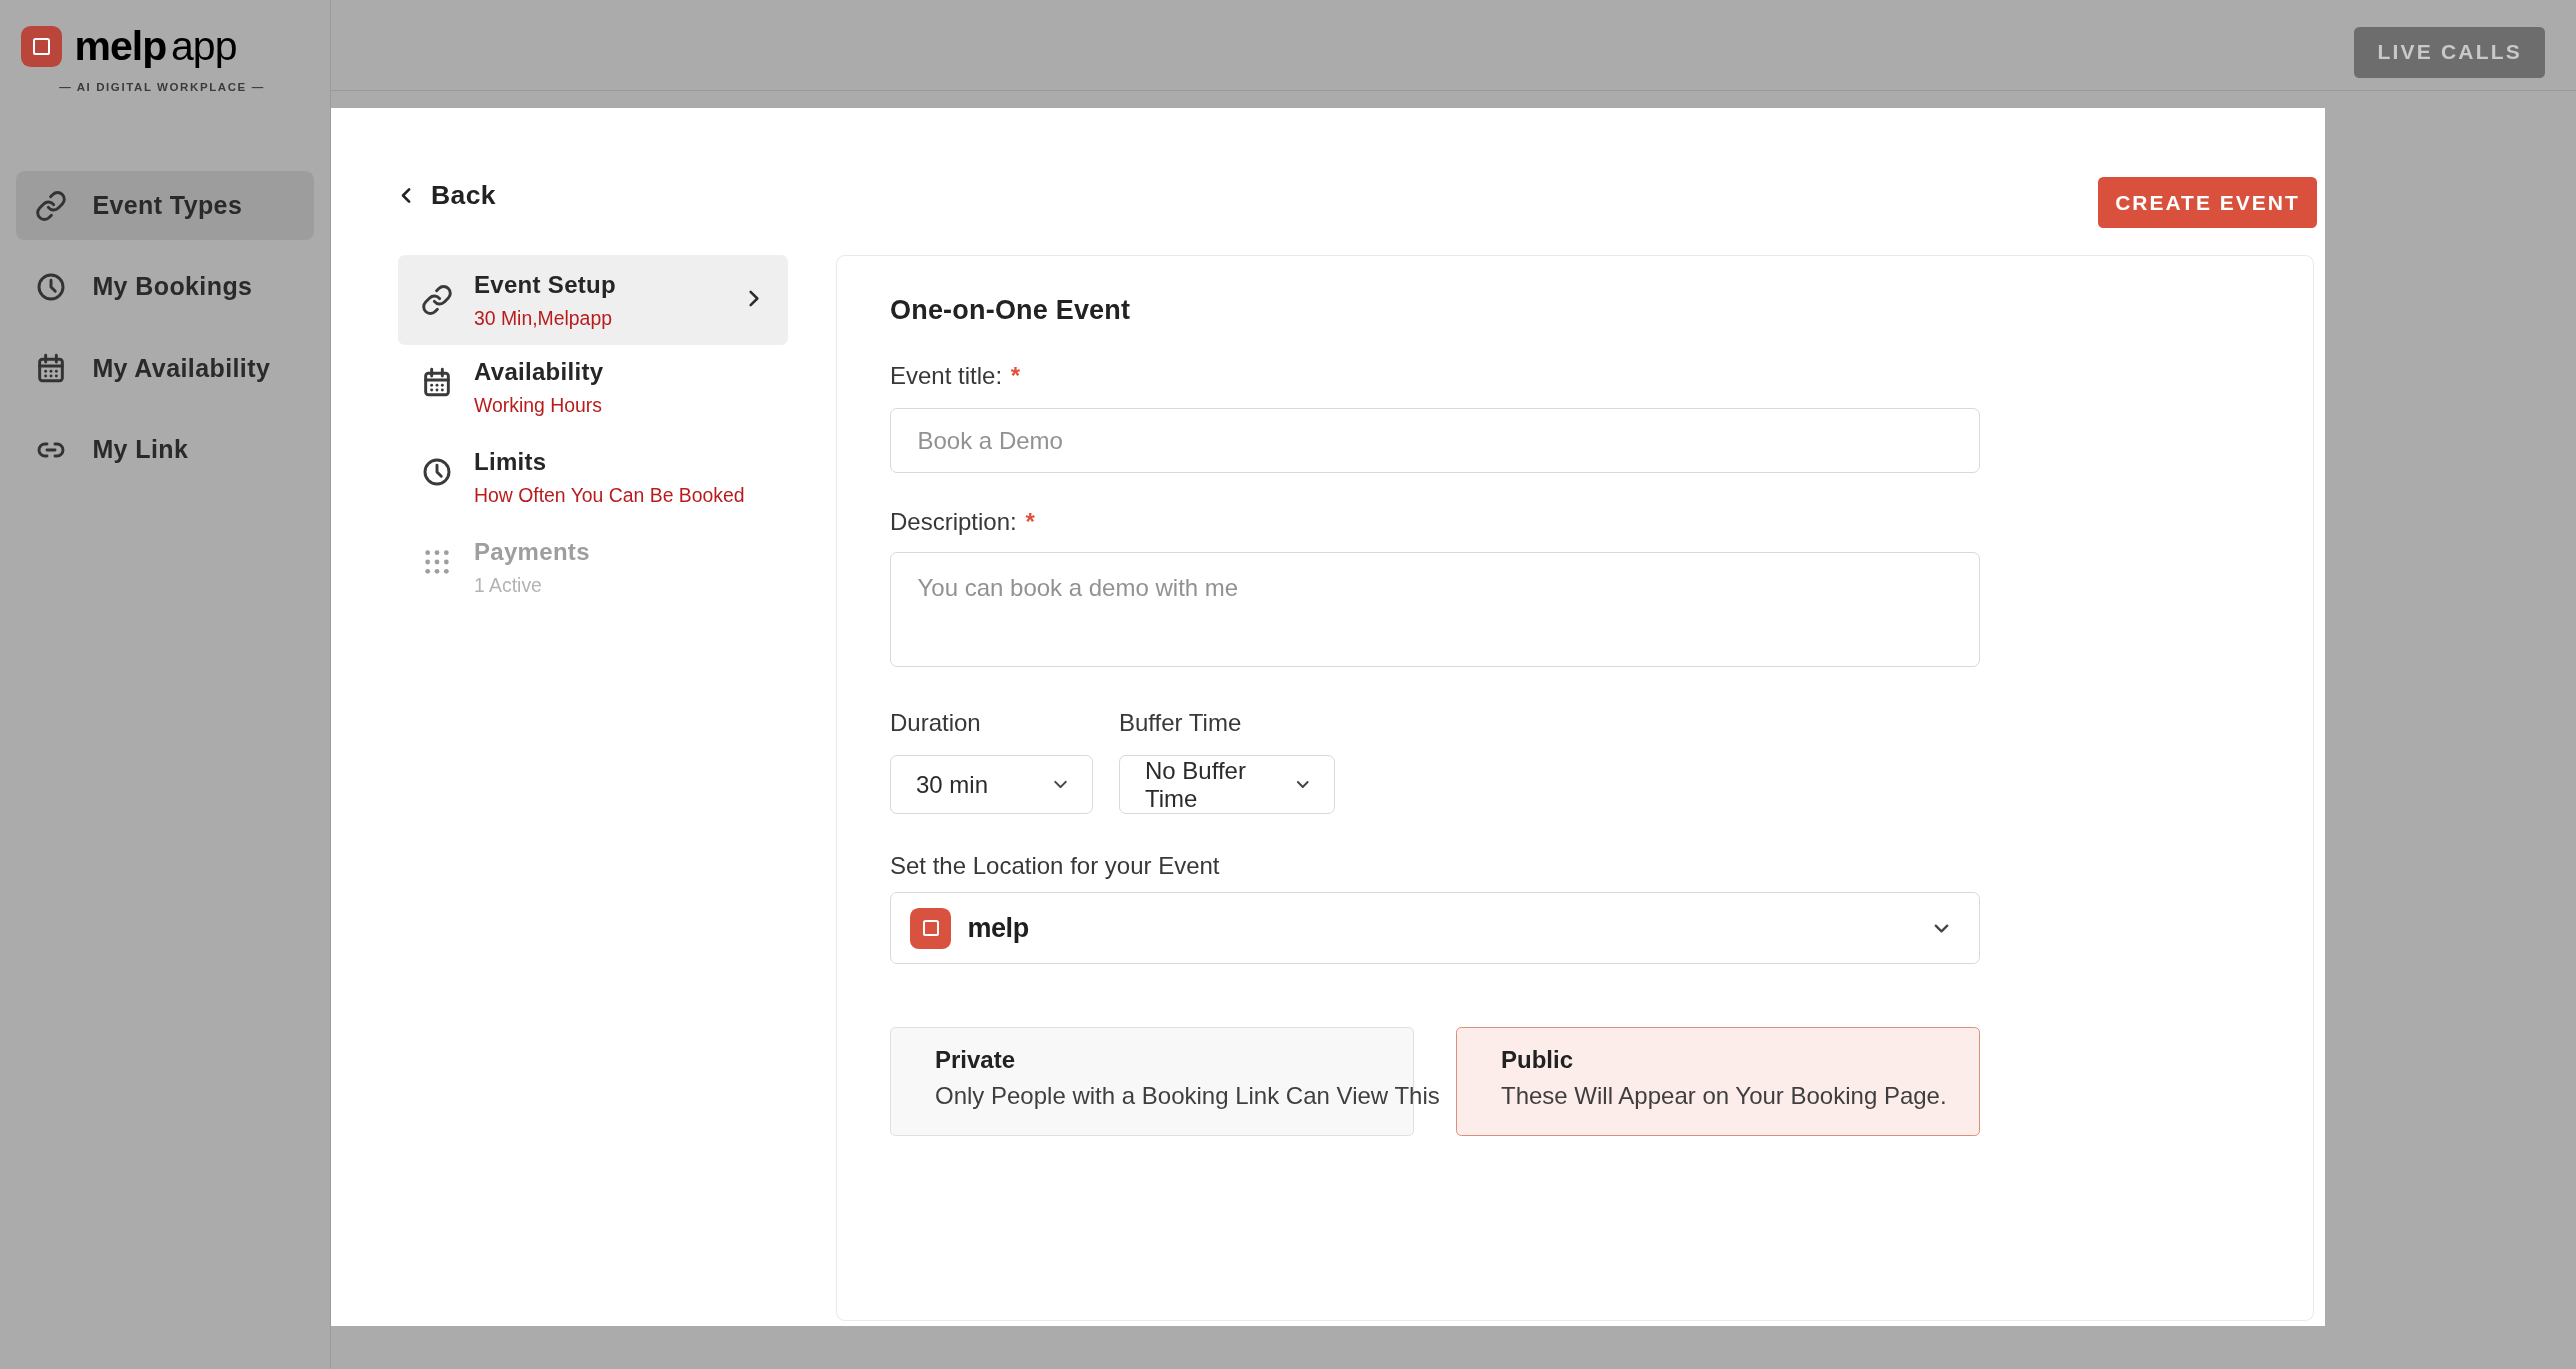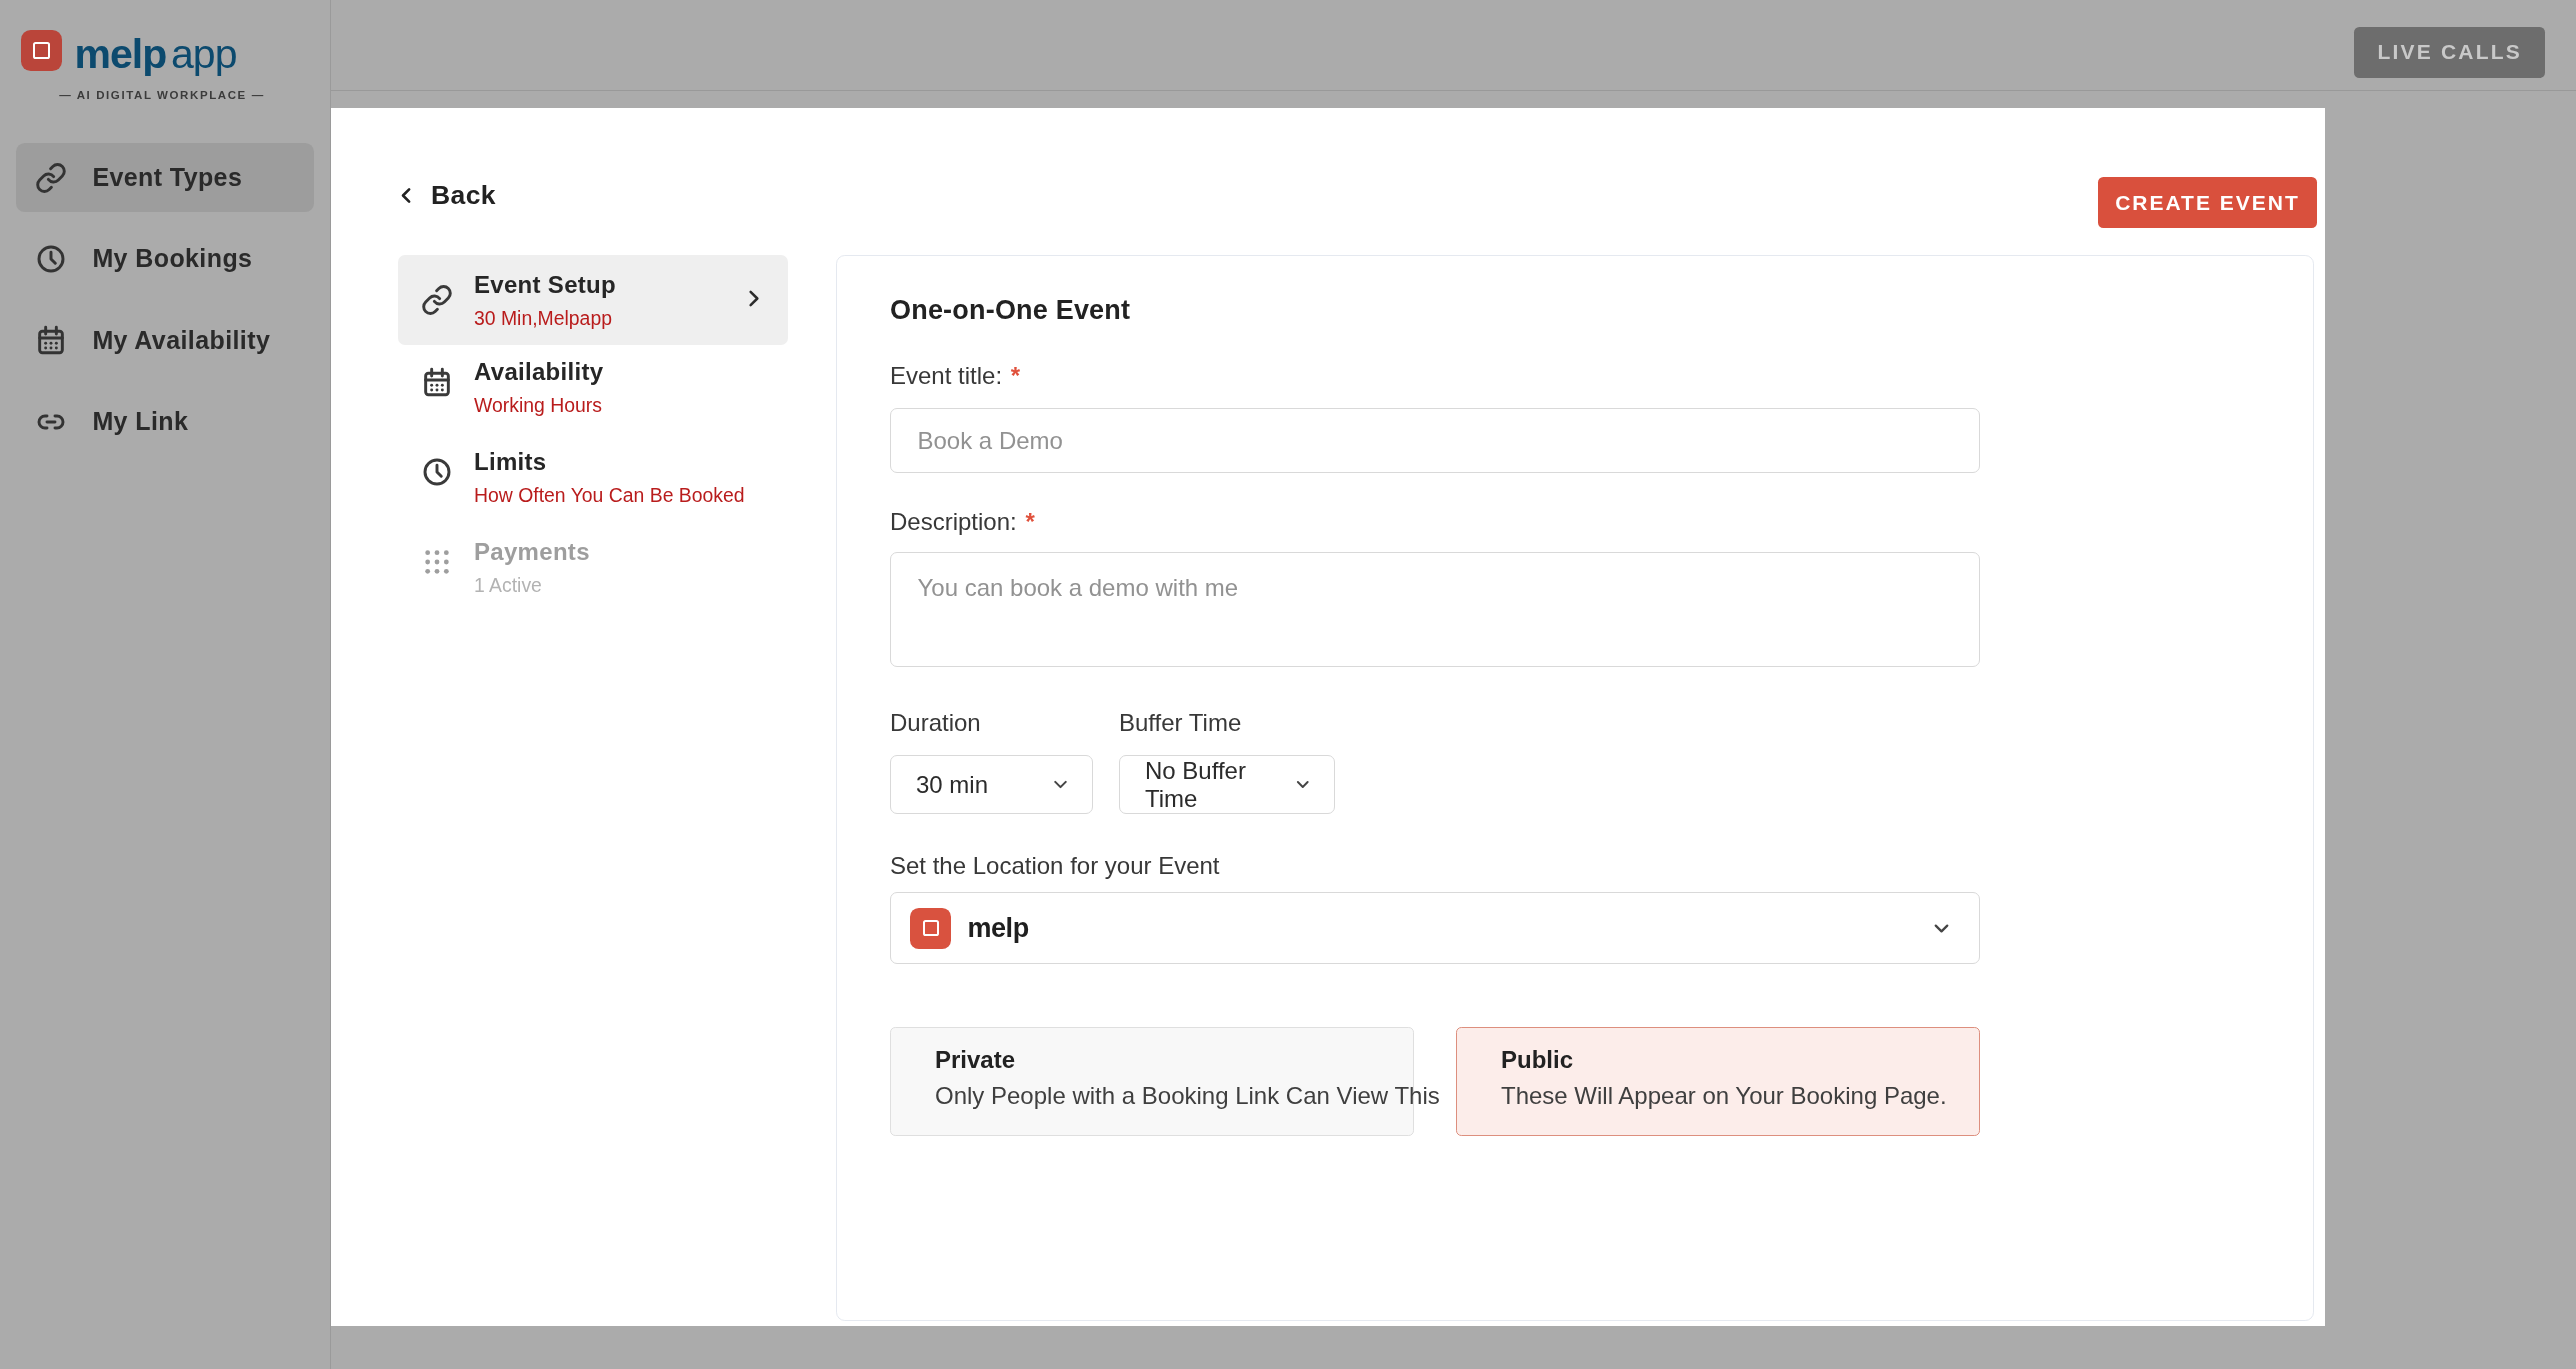--- a/index.html
+++ b/index.html
@@ -18,38 +18,38 @@
     position:absolute; left:0; top:0; width:331px; height:1369px;
     background:#ababab; border-right:0.9px solid #9a9a9a;
   }
   .logo-block { padding:23px 0 0 21px; }
   .logo-row { display:flex; align-items:center; gap:12.4px; }
   .logo-icon {
     width:41px; height:41px; background:#ba453a; border-radius:9.7px;
     display:flex; align-items:center; justify-content:center; flex:0 0 auto;
   }
   .logo-icon-inner { width:17px; height:17px; border:2.6px solid #ffffff; border-radius:2.6px; }
-  .logo-text { font-size:41px; color:#0c4a6e; letter-spacing:-0.9px; white-space:nowrap;margin-top:8px; }
+  .logo-text { font-size:41px; color:#000000; letter-spacing:-0.9px; white-space:nowrap; }
   .logo-text .bold { font-weight:700; }
   .logo-text .light { font-weight:400; margin-left:4.4px; }
   .tagline {
     margin:10.6px 0 0 35px; width:212px; text-align:center;
     font-size:11.5px; font-weight:700; letter-spacing:1.6px; color:#3b3b3b; white-space:nowrap;
   }
   .nav {
     position:absolute; top:143px; left:0; right:0;
     display:flex; flex-direction:column; gap:12.4px; padding:0 16px;
   }
   .nav-item {
     height:69px; border-radius:8.8px; display:flex; align-items:center;
     padding-left:19.4px; gap:25px; font-size:25px; font-weight:700;
     letter-spacing:0.4px; color:#2a2a2a; cursor:pointer;
   }
   .nav-item .nav-icon { width:32px; height:32px; color:#333333; flex:0 0 auto; }
-  .nav-item.active { background:#9d9d9d; }
+  .nav-item.active { background:#9d9d9d;margin-top:28px; }
   .nav-item.disabled { color:#868686; font-weight:400; }
   .nav-item.disabled .nav-icon { color:#8a8a8a; }
 
   
   .topbar {
     position:absolute; left:331px; top:0; right:0; height:91px;
     background:#ababab; border-bottom:0.9px solid #999999;
   }
   .live-calls-btn {
     position:absolute; right:31px; top:26.5px; height:51px; padding:0 23px;

